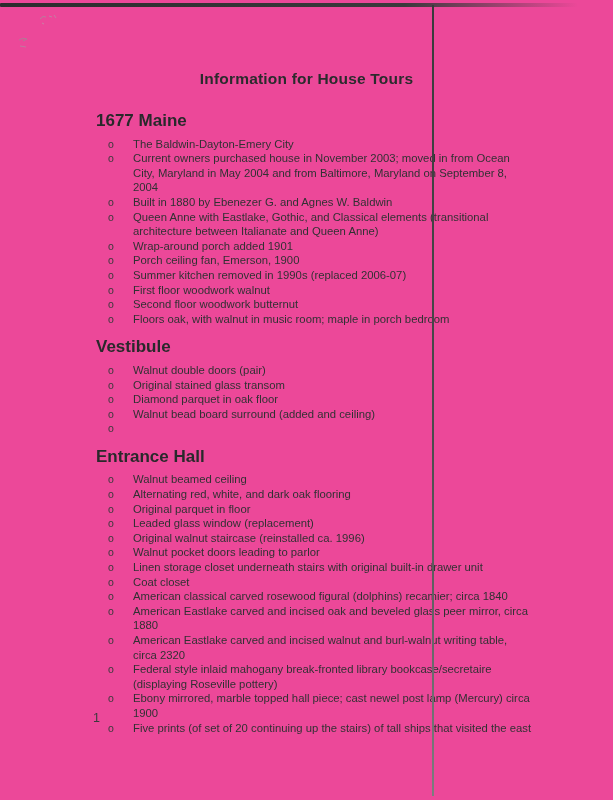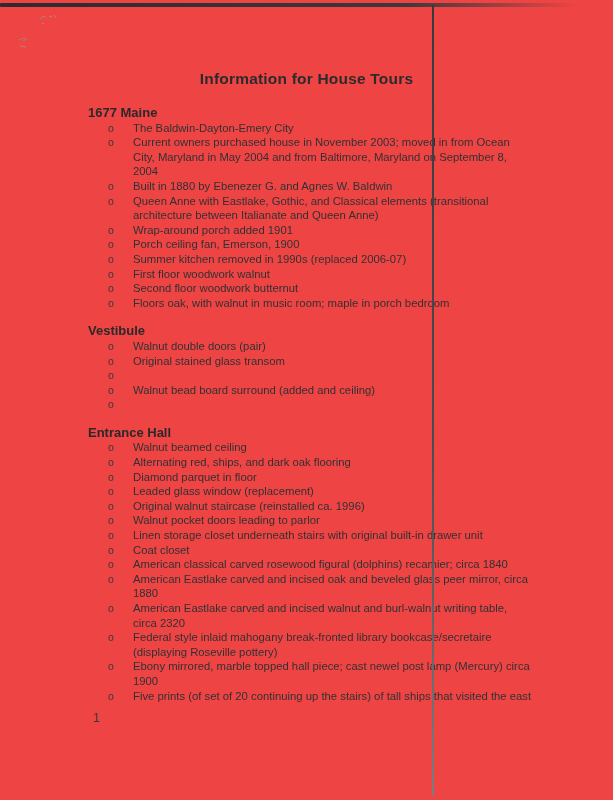--- a/index.html
+++ b/index.html
@@ -6,21 +6,21 @@
     margin: 0;
     padding: 0;
     background: #e9e9e7;
     font-family: "Liberation Sans", sans-serif;
   }
   .page {
     position: relative;
     width: 613px;
     height: 800px;
     margin: 0 auto;
-    background: #ef4444;
+    background: #ec4899;
     overflow: hidden;
     color: #2f2f31;
   }
   
   .top-edge-line {
     position: absolute;
     top: 3px;
     left: 0;
     width: 578px;
     height: 4px;
@@ -61,23 +61,23 @@
     position: absolute;
     top: 106px;
     left: 88px;
     width: 444px;
     font-size: 11.3px;
     line-height: 14.6px;
     z-index: 2;
   }
   .section-heading {
     font-weight: 700;
-    font-size: 13px;
+    font-size: 17px;
     color: #29292b;
-    margin: 0;
+    margin: 8px;
     padding: 0;
     line-height: 14.6px;
   }
   .bullet-list {
     list-style: none;
     margin: 0 0 14px 0;
     padding: 0;
   }
   .bullet-list li {
     display: flex;
@@ -170,42 +170,43 @@
         <li>
           <span class="marker">o</span>
           <span class="item-text">Walnut double doors (pair)</span>
         </li>
         <li>
           <span class="marker">o</span>
           <span class="item-text">Original stained glass transom</span>
         </li>
         <li>
           <span class="marker">o</span>
+          <span class="item-text">Diamond parquet in oak floor</span>
         </li>
         <li>
           <span class="marker">o</span>
           <span class="item-text">Walnut bead board surround (added and ceiling)</span>
         </li>
         <li>
           <span class="marker">o</span>
         </li>
       </ul>
       <div class="section-heading">Entrance Hall</div>
       <ul class="bullet-list">
         <li>
           <span class="marker">o</span>
           <span class="item-text">Walnut beamed ceiling</span>
         </li>
         <li>
           <span class="marker">o</span>
-          <span class="item-text">Alternating red, ships, and dark oak flooring</span>
-        </li>
-        <li>
-          <span class="marker">o</span>
-          <span class="item-text">Diamond parquet in floor</span>
+          <span class="item-text">Alternating red, white, and dark oak flooring</span>
+        </li>
+        <li>
+          <span class="marker">o</span>
+          <span class="item-text">Original parquet in floor</span>
         </li>
         <li>
           <span class="marker">o</span>
           <span class="item-text">Leaded glass window (replacement)</span>
         </li>
         <li>
           <span class="marker">o</span>
           <span class="item-text">Original walnut staircase (reinstalled ca. 1996)</span>
         </li>
         <li>

